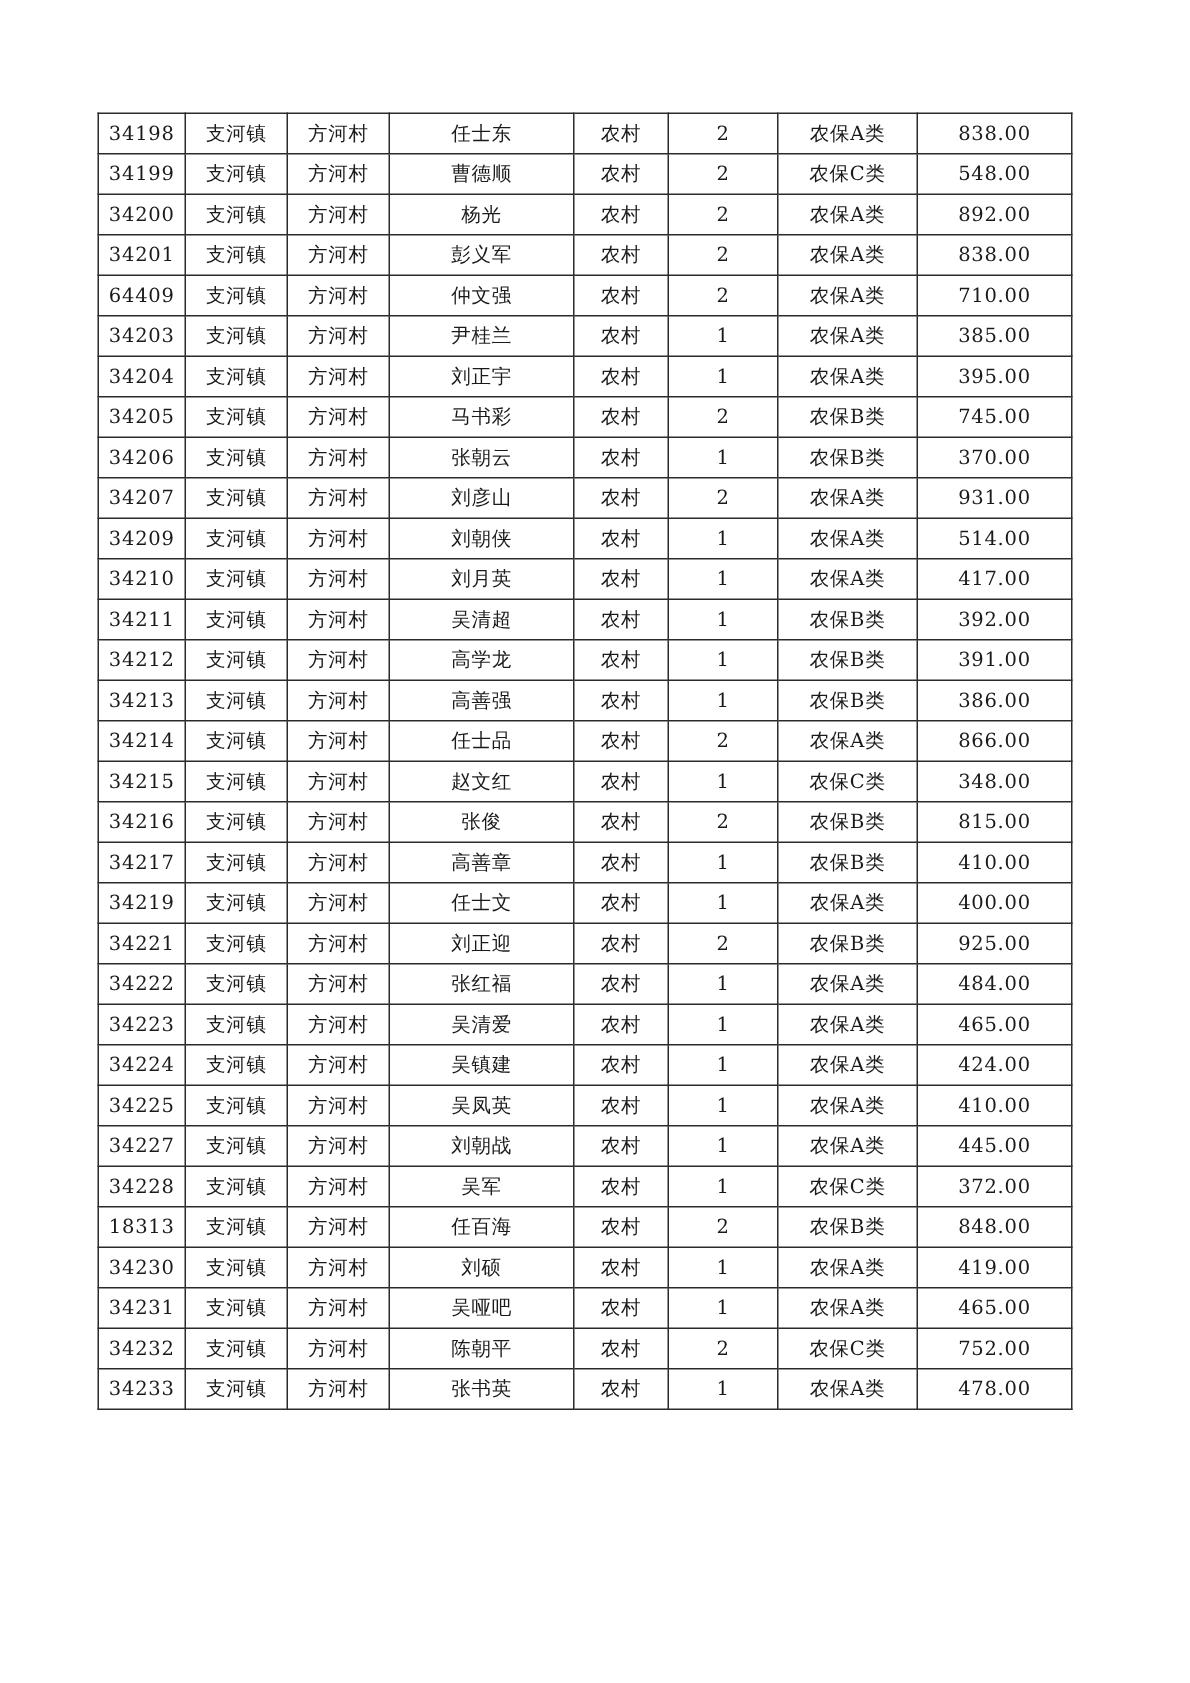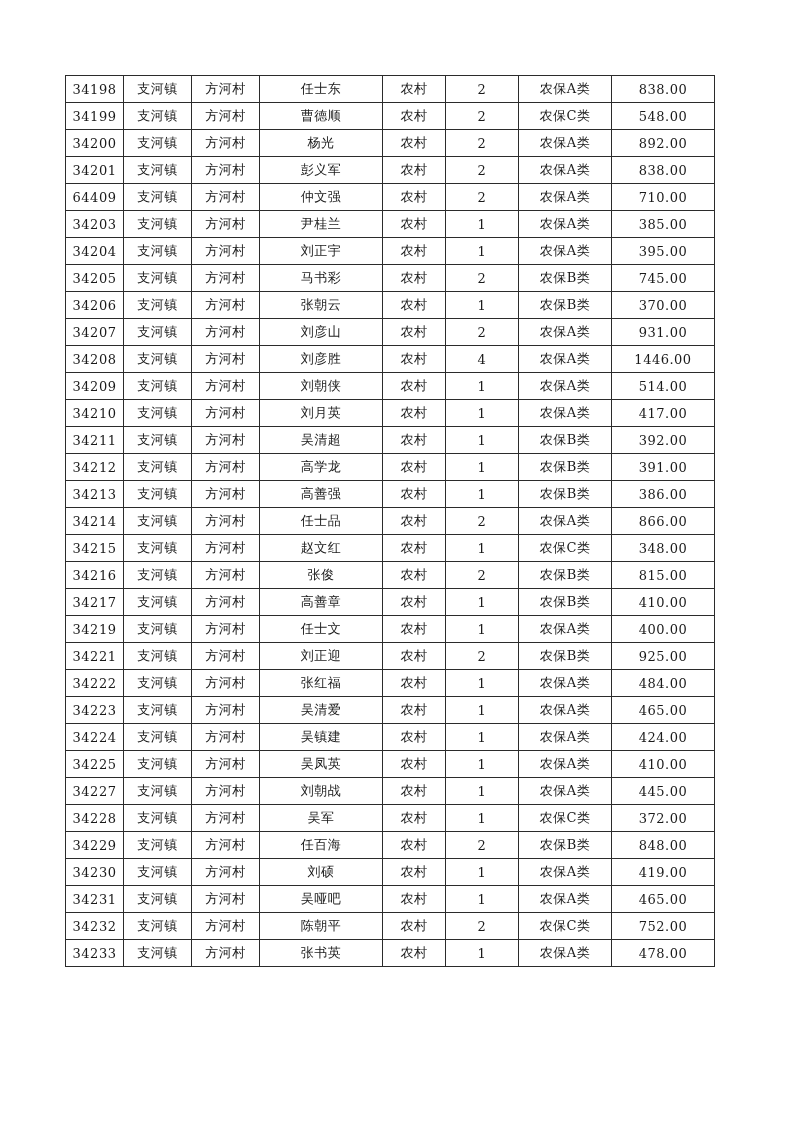--- a/index.html
+++ b/index.html
@@ -147,30 +147,20 @@
           <td class="col-id">34207</td>
           <td class="col-town">支河镇</td>
           <td class="col-village">方河村</td>
           <td class="col-name">刘彦山</td>
           <td class="col-type">农村</td>
           <td class="col-count">2</td>
           <td class="col-category">农保A类</td>
           <td class="col-amount">931.00</td>
         </tr>
         <tr>
-          <td class="col-id">34208</td>
-          <td class="col-town">支河镇</td>
-          <td class="col-village">方河村</td>
-          <td class="col-name">刘彦胜</td>
-          <td class="col-type">农村</td>
-          <td class="col-count">4</td>
-          <td class="col-category">农保A类</td>
-          <td class="col-amount">1446.00</td>
-        </tr>
-        <tr>
           <td class="col-id">34209</td>
           <td class="col-town">支河镇</td>
           <td class="col-village">方河村</td>
           <td class="col-name">刘朝侠</td>
           <td class="col-type">农村</td>
           <td class="col-count">1</td>
           <td class="col-category">农保A类</td>
           <td class="col-amount">514.00</td>
         </tr>
         <tr>
@@ -327,21 +317,21 @@
           <td class="col-id">34228</td>
           <td class="col-town">支河镇</td>
           <td class="col-village">方河村</td>
           <td class="col-name">吴军</td>
           <td class="col-type">农村</td>
           <td class="col-count">1</td>
           <td class="col-category">农保C类</td>
           <td class="col-amount">372.00</td>
         </tr>
         <tr>
-          <td class="col-id">34229</td>
+          <td class="col-id">18313</td>
           <td class="col-town">支河镇</td>
           <td class="col-village">方河村</td>
           <td class="col-name">任百海</td>
           <td class="col-type">农村</td>
           <td class="col-count">2</td>
           <td class="col-category">农保B类</td>
           <td class="col-amount">848.00</td>
         </tr>
         <tr>
           <td class="col-id">34230</td>

